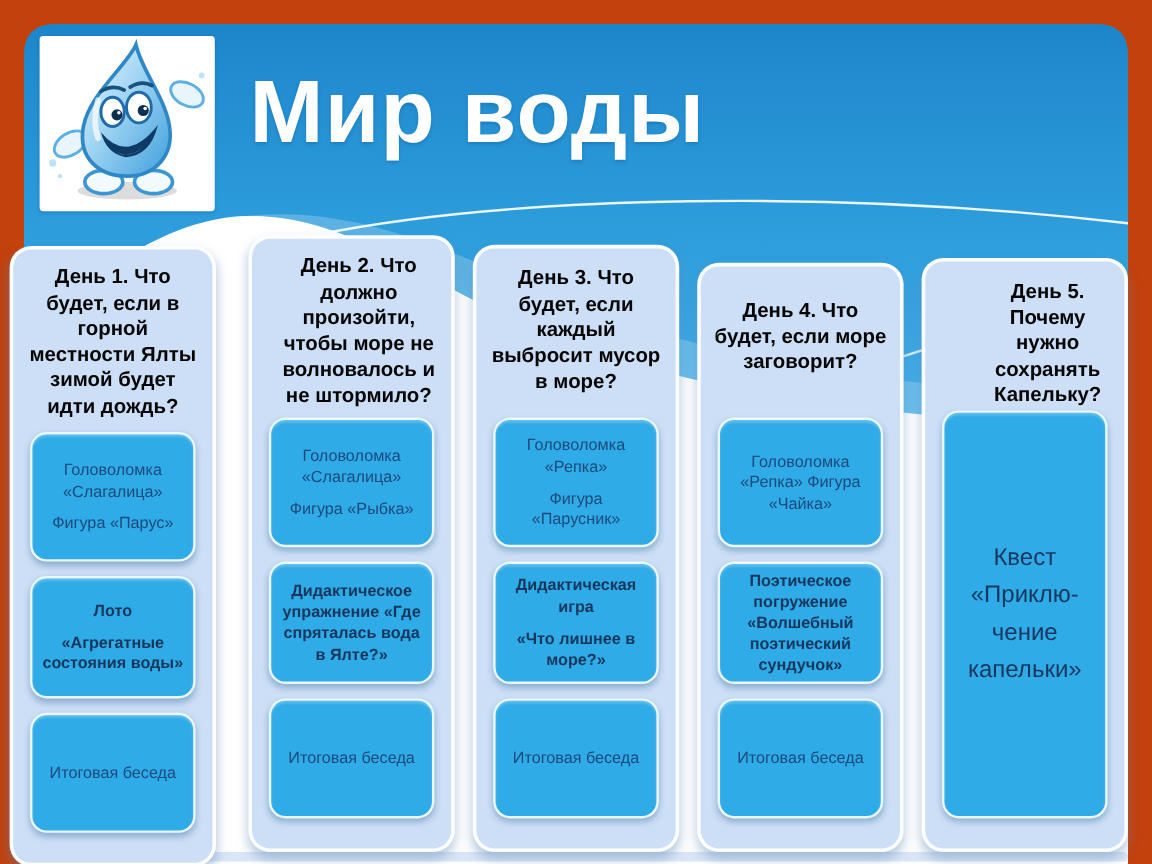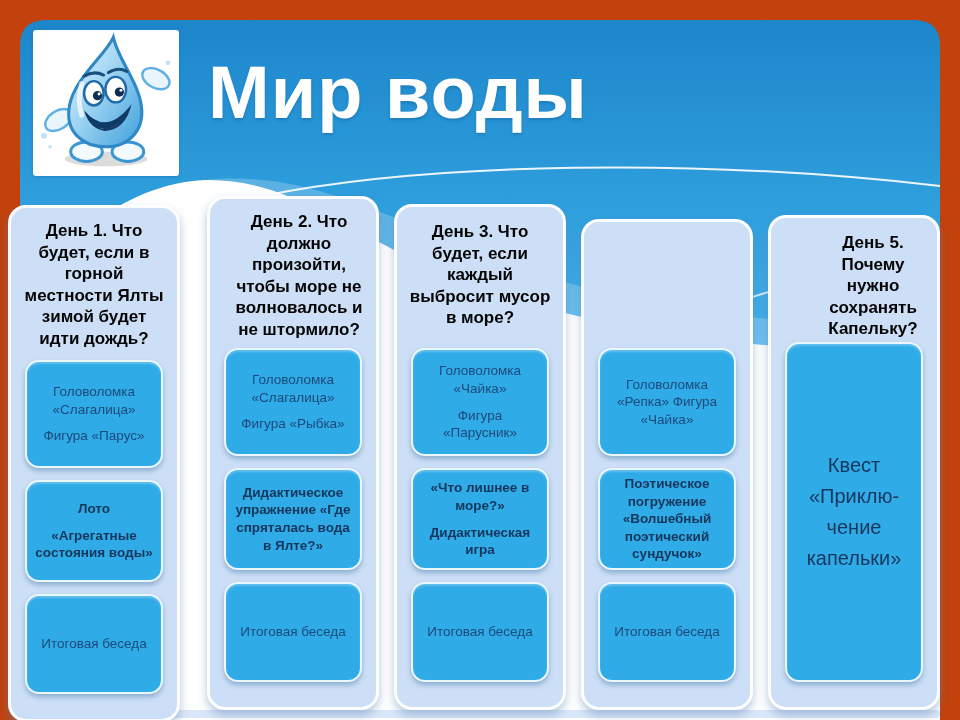--- a/index.html
+++ b/index.html
@@ -122,33 +122,34 @@
       <div class="line">Дидактическое упражнение «Где спряталась вода в Ялте?»</div>
     </div>
     <div class="box b3">
       <div class="line">Итоговая беседа</div>
     </div>
   </div>
 
   <div class="col c2">
     <div class="heading">День 3. Что будет, если каждый выбросит мусор в море?</div>
     <div class="box b1">
-      <div class="line">Головоломка «Чайка»</div>
+      <div class="line">Головоломка «Репка»</div>
       <div class="line">Фигура «Парусник»</div>
     </div>
     <div class="box b2 emph">
+      <div class="line">Дидактическая игра</div>
       <div class="line">«Что лишнее в море?»</div>
-      <div class="line">Дидактическая игра</div>
     </div>
     <div class="box b3">
       <div class="line">Итоговая беседа</div>
     </div>
   </div>
 
   <div class="col c3">
+    <div class="heading">День 4. Что будет, если море заговорит?</div>
     <div class="box b2 emph">
       <div class="line">Поэтическое погружение «Волшебный поэтический сундучок»</div>
     </div>
     <div class="box b1">
       <div class="line">Головоломка «Репка» Фигура «Чайка»</div>
     </div>
     <div class="box b3">
       <div class="line">Итоговая беседа</div>
     </div>
   </div>

